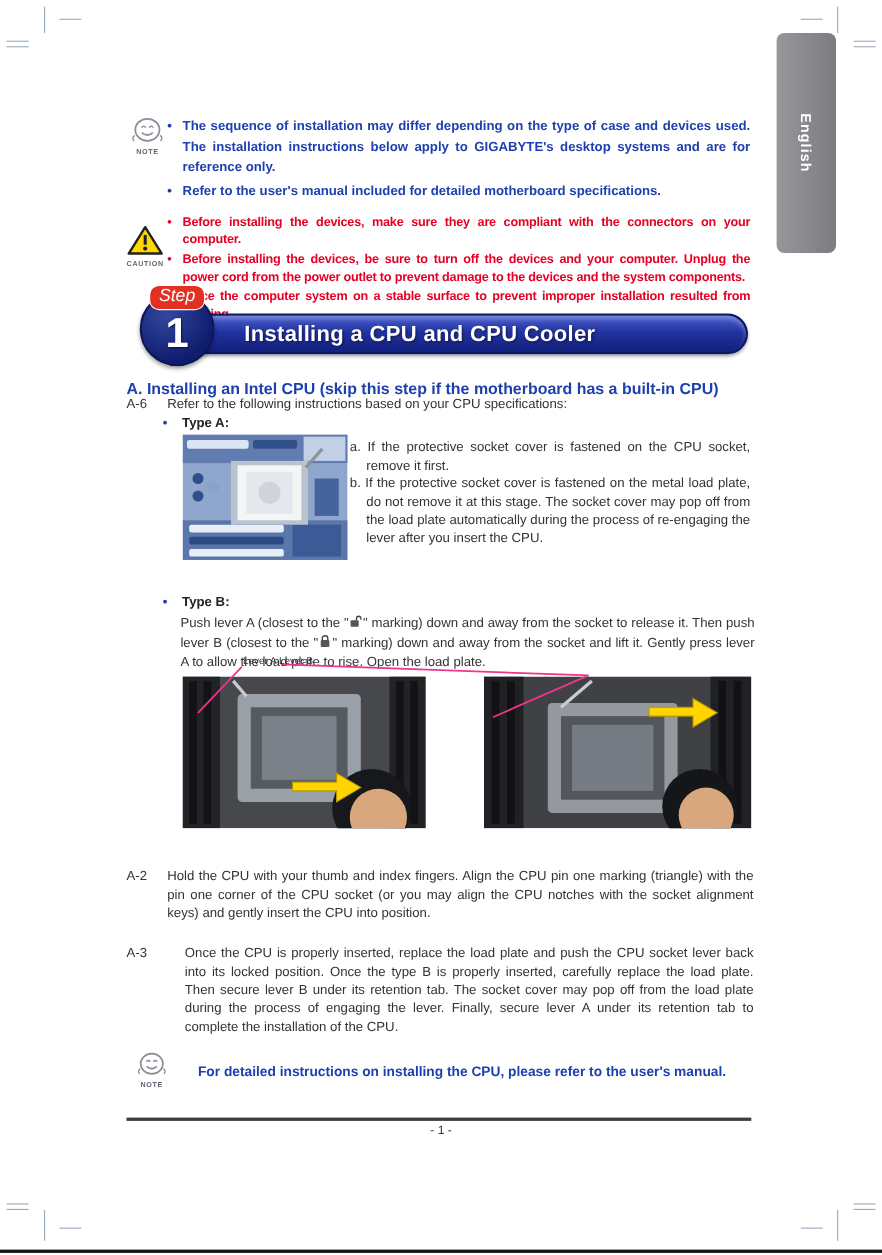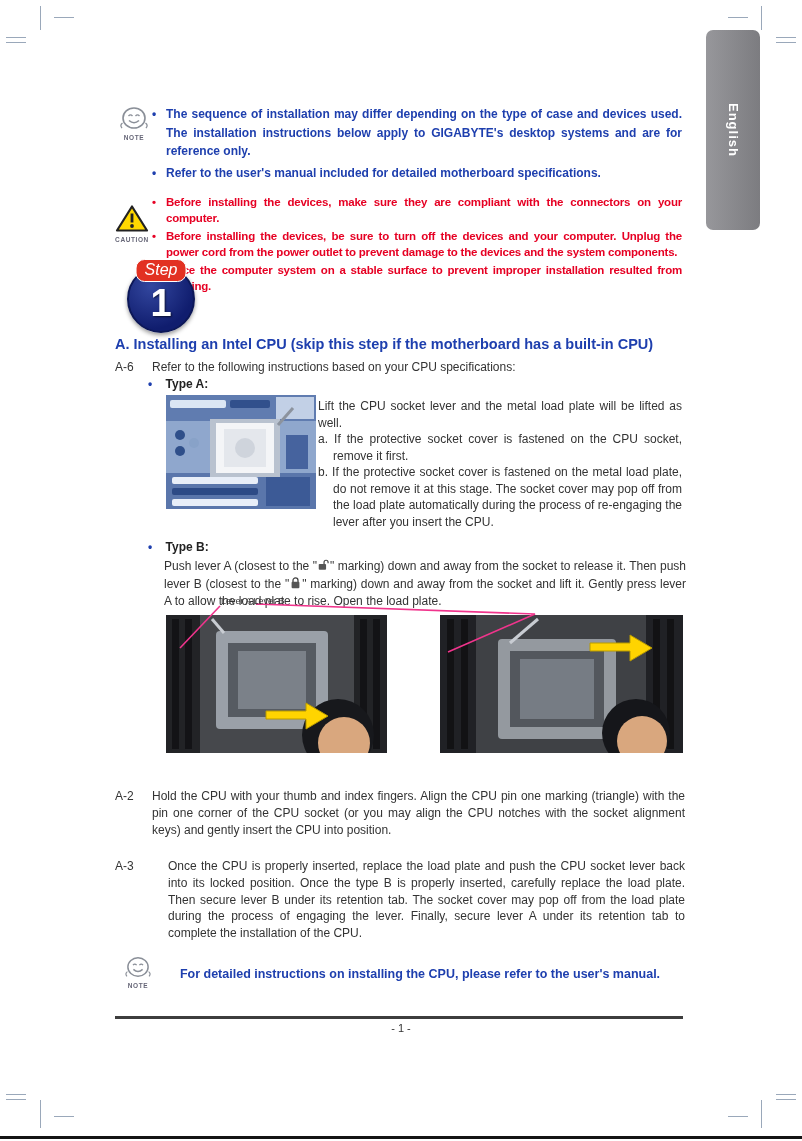--- a/index.html
+++ b/index.html
@@ -42,21 +42,21 @@
     border:2px solid #0c1757;box-sizing:border-box;z-index:2;
     display:flex;align-items:center;justify-content:center;
     box-shadow:0 2px 4px rgba(0,0,0,.4);}
   .step-circle .num{color:#fff;font-weight:bold;font-size:38px;margin-top:8px;
     text-shadow:1px 1px 2px rgba(0,0,0,.6);}
   .step-badge{position:absolute;left:50%;transform:translateX(-50%);top:-8px;
     background:#e23122;color:#fff;font-weight:normal;font-style:italic;font-size:16px;
     padding:1px 8px 2px;border-radius:9px;border:1px solid #fff;white-space:nowrap;}
 
   
-  .section-heading{position:absolute;left:115px;top:336px;width:568px;
+  .section-heading{position:absolute;left:115px;top:346px;width:568px;
     color:#1e3fae;font-weight:bold;font-size:14.5px;}
   .step-row{position:absolute;left:115px;display:flex;font-size:12px;line-height:16.8px;color:#333;}
   .step-row .lbl{flex:none;width:37px;}
   .step-row .txt{flex:1;text-align:justify;}
 
   .type-bullet{position:absolute;left:148px;font-size:12px;}
   .type-bullet .bul{color:#1e3fae;font-weight:bold;margin-right:10px;}
   .type-bullet .tl{font-weight:bold;color:#222;}
 
   .body-block{position:absolute;font-size:12px;line-height:16.5px;color:#333;}
@@ -147,20 +147,23 @@
     <div class="b-item">
       <span class="bul">•</span>
       <span class="t">Before installing the devices, be sure to turn off the devices and your computer. Unplug the power cord from the power outlet to prevent damage to the devices and the system components.</span>
     </div>
     <div class="b-item">
       <span class="bul">•</span>
       <span class="t">Place the computer system on a stable surface to prevent improper installation resulted from shaking.</span>
     </div>
   </div>
 
+  <div class="step-banner">
+    <span class="title">Installing a CPU and CPU Cooler</span>
+  </div>
   <div class="step-circle">
     <span class="step-badge">Step</span>
     <span class="num">1</span>
   </div>
 
   <div class="section-heading">A. Installing an Intel CPU (skip this step if the motherboard has a built-in CPU)</div>
 
   <div class="step-row" style="top:359px;width:568px;">
     <span class="lbl">A-6</span>
     <span class="txt">Refer to the following instructions based on your CPU specifications:</span>
@@ -189,21 +192,20 @@
       <rect x="44" y="24" width="70" height="58" fill="#b9c2cf"></rect>
       <rect x="50" y="28" width="58" height="50" fill="#f4f5f7"></rect>
       <rect x="58" y="34" width="42" height="38" fill="#e4e7ec"></rect>
       <circle cx="79" cy="53" r="10" fill="#cfd4dc"></circle>
       <line x1="112" y1="30" x2="127" y2="13" stroke="#8c939e" stroke-width="3"></line>
       <rect x="120" y="40" width="22" height="34" fill="#46639e"></rect>
     </svg>
   </div>
 
   <div class="body-block" style="left:318px;top:398px;width:364px;">
-    <div class="just">Lift the CPU socket lever and the metal load plate will be lifted as well.</div>
     <div class="hang">a. If the protective socket cover is fastened on the CPU socket, remove it first.</div>
     <div class="hang">b. If the protective socket cover is fastened on the metal load plate, do not remove it at this stage. The socket cover may pop off from the load plate automatically during the process of re-engaging the lever after you insert the CPU.</div>
   </div>
 
   <div class="type-bullet" style="top:540px;">
     <span class="bul">•</span>
     <span class="tl">Type B:</span>
   </div>
 
   <div class="body-block just" style="left:164px;top:558px;width:522px;">

